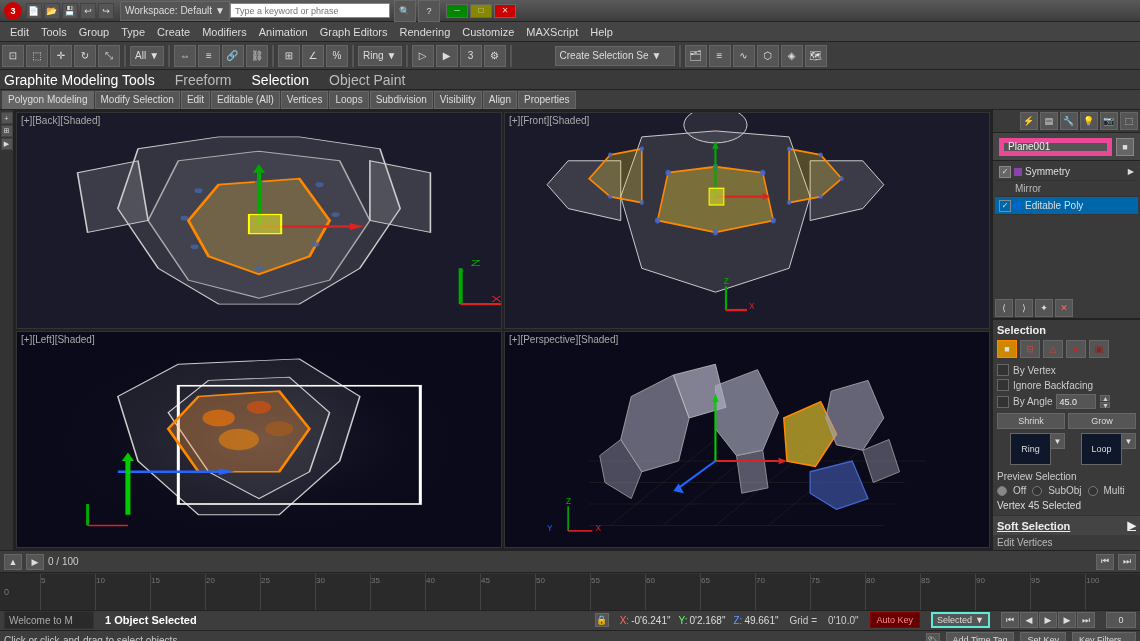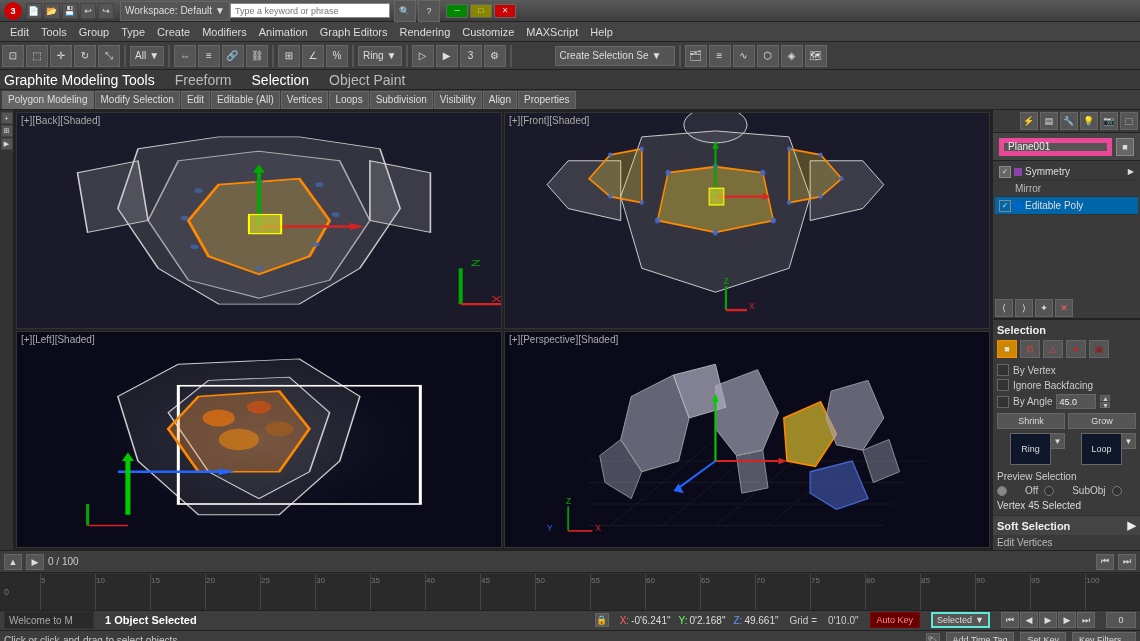--- a/index.html
+++ b/index.html
@@ -364,21 +364,21 @@
     }
     .preview-radio-row {
       display: flex;
       gap: 6px;
       font-size: 10px;
       color: #ccc;
       margin-bottom: 4px;
       align-items: center;
     }
     .radio-group {
-      display: flex; align-items: center; gap: 18px; text-align: center;
+      display: flex; align-items: center; gap: 6px; text-align: center;
     }
     .radio-dot {
       width: 10px; height: 10px;
       border-radius: 50%;
       background: #333;
       border: 1px solid #777;
     }
     .radio-dot.checked {
       background: #888;
     }
@@ -387,21 +387,21 @@
       color: #ddd;
     }
     .soft-sel-title {
       font-size: 11px;
       color: #eee;
       font-weight: bold;
       padding: 3px 4px;
       background: #444;
       border-top: 1px solid #333;
       cursor: pointer;
-      display: flex; align-items: center; justify-content: space-between;
+      display: flex; align-items: center; justify-content: space-between; text-decoration: underline;
     }
 
     
     .timeline-area {
       height: 60px;
       background: #3a3a3a;
       border-top: 1px solid #222;
       display: flex;
       flex-direction: column;
     }

